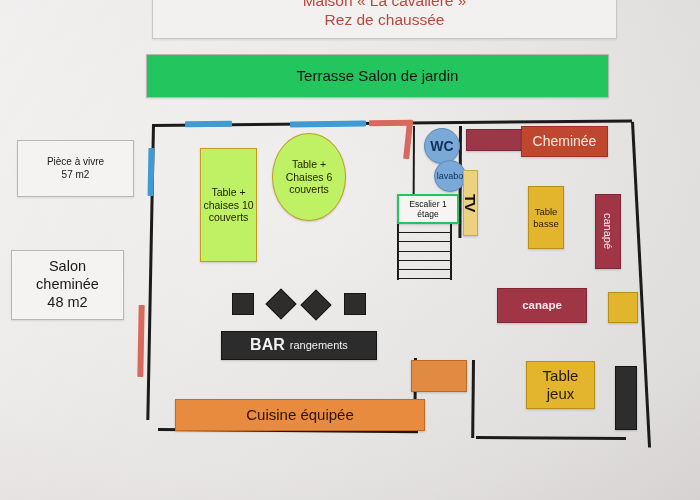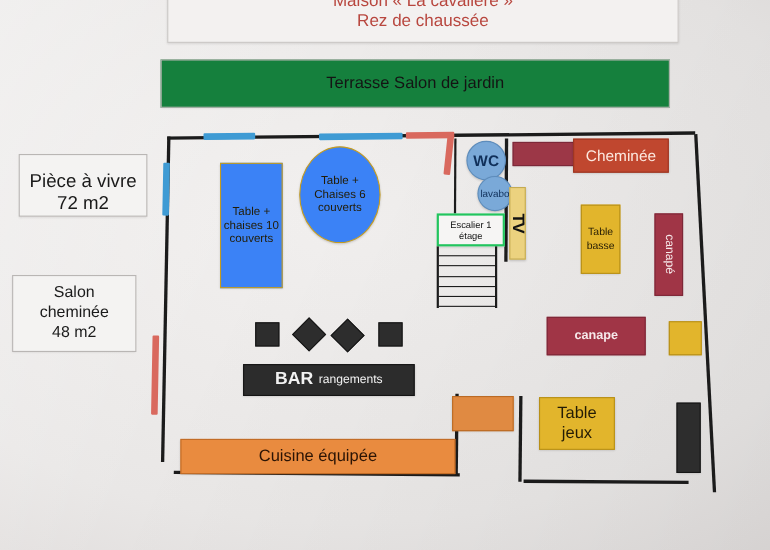--- a/index.html
+++ b/index.html
@@ -35,45 +35,45 @@
   #title-box{
     left:152px;top:-18px;width:463px;height:55px;
     color:#b8473f;font-size:15.5px;
     background:#f3f1f0;
     border:1px solid #c9c6c4;
   }
   #title-box span{display:block;}
   #terrace-box{
     left:146px;top:54px;width:461px;height:42px;
     font-size:15px;color:#141414;
-    background:#15803d;
+    background:#22c55e;
   }
   #living-area-box{
-    left:17px;top:140px;width:115px;height:55px;font-size:17px;align-items:flex-end;
+    left:17px;top:140px;width:115px;height:55px;font-size:10px;
   }
   #lounge-area-box{
     left:11px;top:226px;width:111px;height:68px;font-size:14.5px;margin-top:24px;
   }
   .caption-box .ln{display:block;}
   .wall-d{position:absolute;background:#1b1b1b;transform-origin:0 0;}
 
   
   .opening{position:absolute;border-radius:1px;}
   .blue{background:#3f9bd4;}
   .red{background:#d9695e;}
 
   
   .furn{
     position:absolute;
     display:flex;align-items:center;justify-content:center;
     text-align:center;line-height:1.18;
     box-sizing:border-box;
     box-shadow:0 1px 2px rgba(0,0,0,0.18);
   }
-  .yellow{background:#3b82f6;border:1px solid #c59c1f;color:#231c05;}
+  .yellow{background:#bef264;border:1px solid #c59c1f;color:#231c05;}
   .gold{background:#e2b52c;border:1px solid #b78f18;color:#241c05;}
   .darkred{background:#a03546;border:1px solid #7d2737;color:#f6e9ea;}
   .dark{background:#2d2d2d;border:1px solid #161616;color:#f2f2f2;}
   .white{background:#f6f5f4;border:2px solid #22c55e;color:#111;}
   .ellipse{border-radius:50%;}
   .vert-text{writing-mode:vertical-rl;}
 
   #dining-rect{left:178px;top:148px;width:57px;height:114px;font-size:10.5px;margin-left:22px;}
   #dining-ellipse{left:272px;top:133px;width:74px;height:88px;font-size:10.5px;}
 
@@ -103,35 +103,35 @@
   }
   #stairs i{display:block;height:8.2px;border-bottom:1.6px solid #1b1b1b;}
 
   #fireplace-bar{left:466px;top:129px;width:65px;height:22px;background:#9c3747;border:1px solid #7c2839;}
   #fireplace-label{left:521px;top:126px;width:87px;height:31px;
     background:#c0472f;border:1px solid #9b3522;color:#fce9e0;font-size:14px;}
   #table-basse{left:528px;top:186px;width:36px;height:63px;font-size:9.5px;justify-content:center;}
   #canape-vert{left:595px;top:194px;width:26px;height:75px;font-size:11px;}
   #canape-horiz{left:497px;top:288px;width:90px;height:35px;font-size:11.5px;font-weight:bold;}
   #side-square{left:608px;top:292px;width:30px;height:31px;}
-  #table-jeux{left:490px;top:361px;width:69px;height:48px;font-size:15px;}
+  #table-jeux{left:526px;top:361px;width:69px;height:48px;font-size:15px;}
   #dark-tall{left:615px;top:366px;width:22px;height:64px;}
 
   
   #bar{left:221px;top:331px;width:156px;height:29px;
     background:#2c2c2c;border:1px solid #141414;color:#f2f2f2;font-size:14px;}
   #bar .bar-main{font-size:16px;font-weight:bold;}
   #bar .bar-sub{font-size:11px;margin-left:5px;text-align:right;}
   .stool{position:absolute;background:#2d2d2d;border:1px solid #161616;width:20px;height:20px;}
   #stool1{left:232px;top:293px;}
   #stool2{left:270px;top:293px;transform:rotate(45deg);}
   #stool3{left:305px;top:294px;transform:rotate(45deg);}
   #stool4{left:344px;top:293px;}
 
-  #kitchen{left:164px;top:399px;width:250px;height:32px;
+  #kitchen{left:175px;top:399px;width:250px;height:32px;
     background:#e98b3f;border:1px solid #c26c26;color:#2b1405;font-size:15px;}
   #orange-block{left:411px;top:360px;width:56px;height:32px;
     background:#e08a42;border:1px solid #bb6a24;}
 </style>
 </head>
 <body>
 
 <div id="photo-bg"></div>
 
 <div class="plan">
@@ -143,21 +143,21 @@
     </div>
   </div>
 
   <div class="caption-box" id="terrace-box">
     <span>Terrasse Salon de jardin</span>
   </div>
 
   <div class="caption-box" id="living-area-box">
     <div>
       <span class="ln">Pièce à vivre</span>
-      <span class="ln">72 m2</span>
+      <span class="ln">57 m2</span>
     </div>
   </div>
 
   <div class="caption-box" id="lounge-area-box">
     <div>
       <span class="ln">Salon</span>
       <span class="ln">cheminée</span>
       <span class="ln">48 m2</span>
     </div>
   </div>

